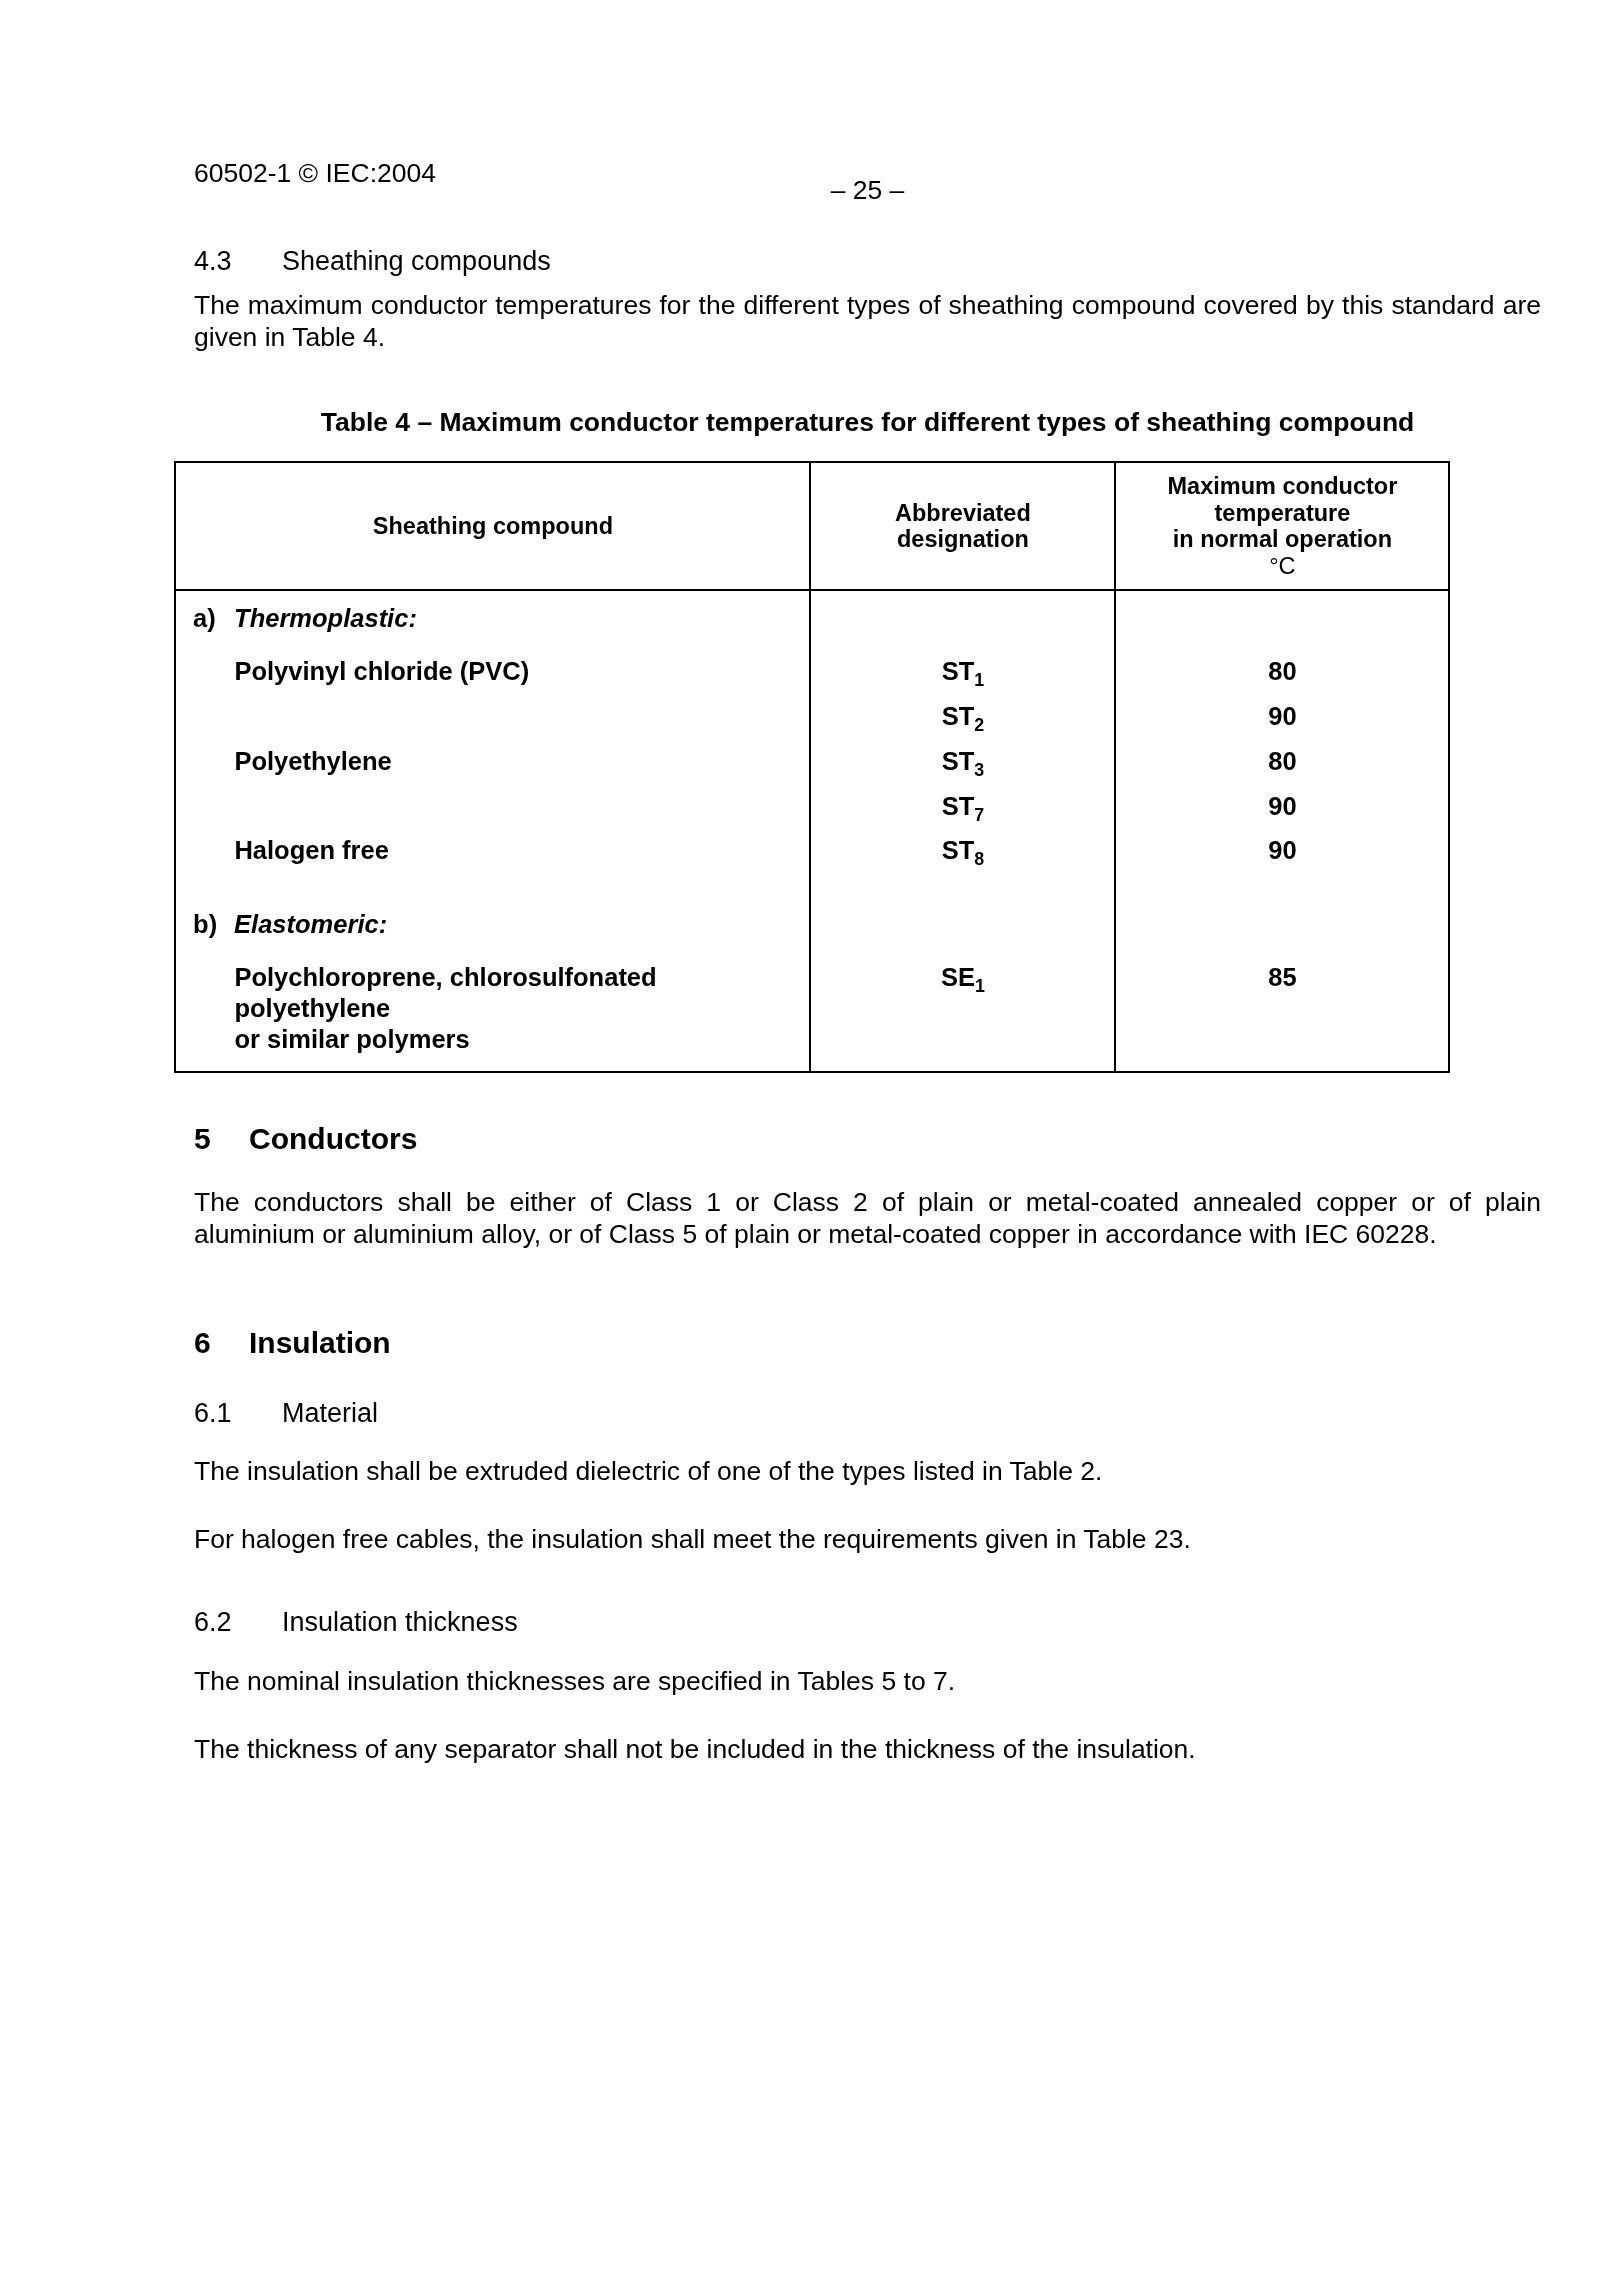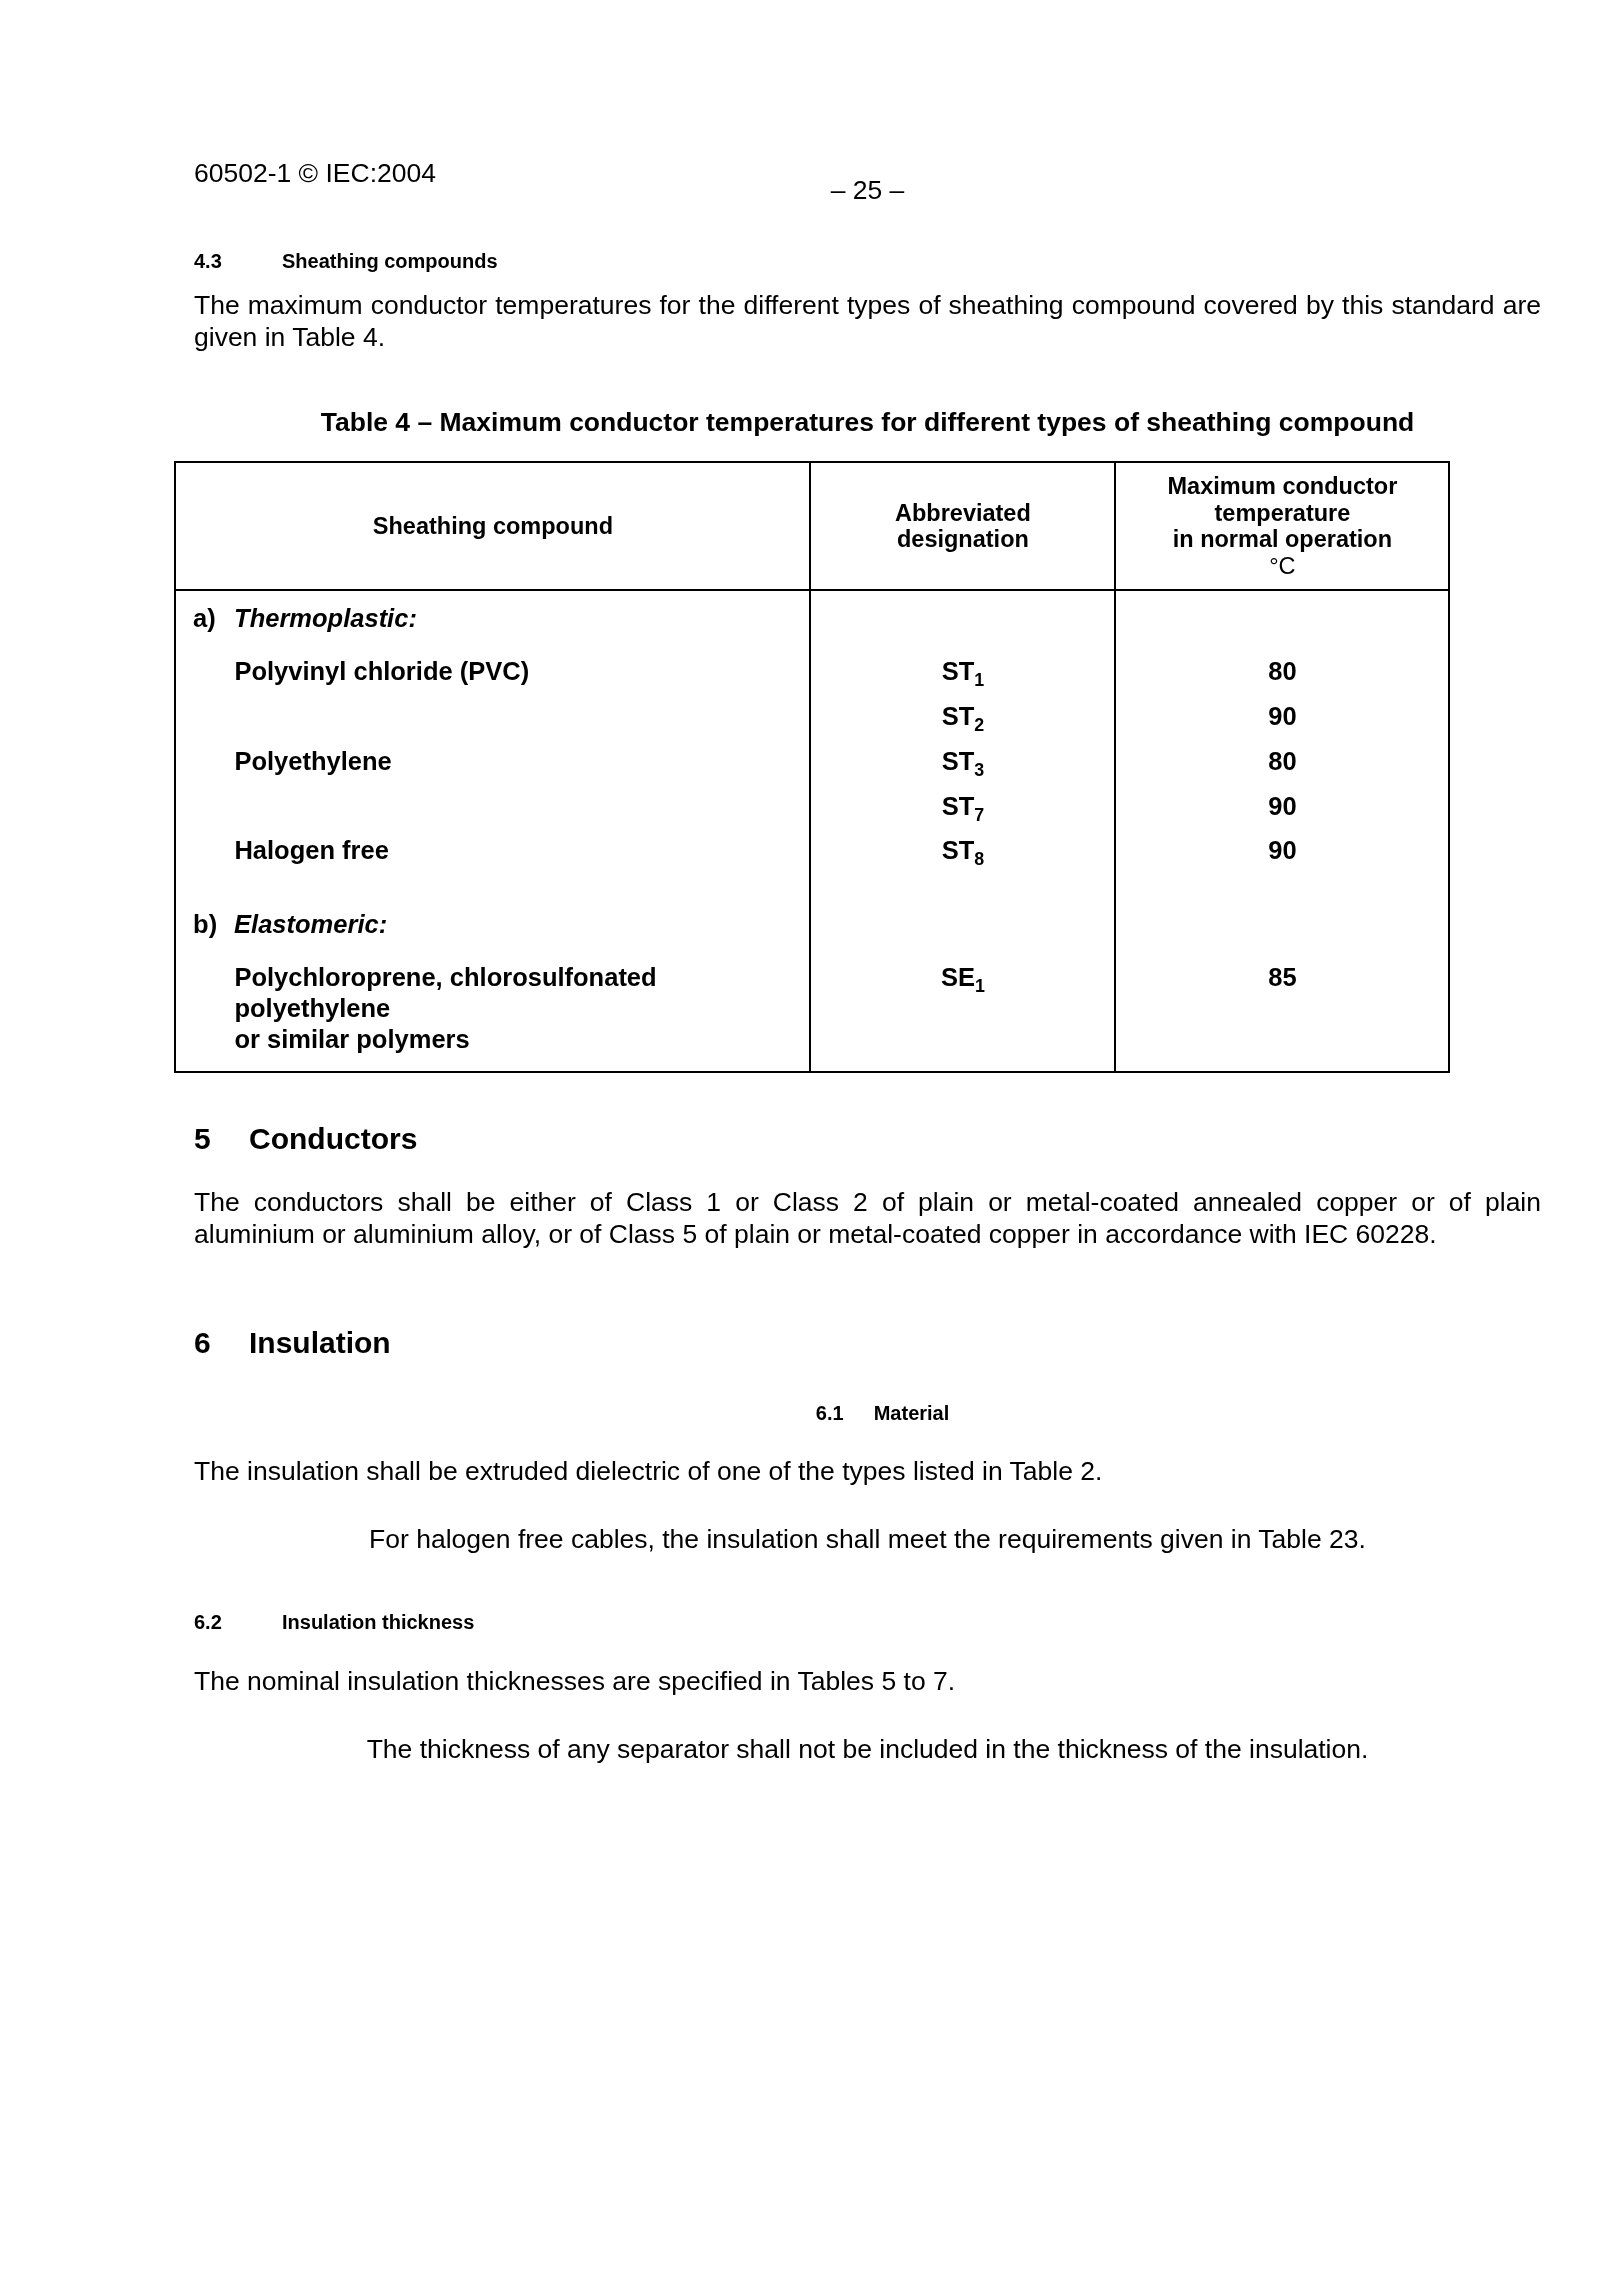--- a/index.html
+++ b/index.html
@@ -11,29 +11,29 @@
     position:relative;
   }
   .page { padding:157px 79px 0 194px; }
 
   
   .runhead { position:relative; height:32px; font-size:26.5px; line-height:32px; }
   .runhead .docref { position:absolute; left:0; top:0; }
   .runhead .pageno { position:absolute; left:50%; transform:translateX(-50%); top:17px; }
 
   
-  .h-sub { margin-top:56px; font-size:20px; line-height:32px; font-weight:bold; }
+  .h-sub { margin-top:56px; font-size:27px; line-height:32px; font-weight:normal; }
   .h-sub .num { display:inline-block; width:88px; }
   .h-chap { font-size:30px; line-height:37px; font-weight:bold; }
   .h-chap .num { display:inline-block; width:55px; }
 
   
   .para { font-size:26.5px; line-height:32px; text-align:justify; }
   .mt12 { margin-top:11.8px; } .mt27 { margin-top:26.5px; }
-  .mt30 { margin-top:29px; } .mt37 { margin-top:36px;text-align:center; } .mt48 { margin-top:47px; } .mt66 { margin-top:74px; }
+  .mt30 { margin-top:29px; } .mt37 { margin-top:36px; } .mt48 { margin-top:47px; } .mt66 { margin-top:74px; }
 
   .tbl-caption { margin-top:53px; font-size:26.5px; line-height:32px; font-weight:bold; text-align:center; }
 
   
   table.t4 {
     border-collapse:collapse; table-layout:fixed;
     width:1274px; margin-left:-19.6px; margin-top:23.5px;
     border-left:2px solid #000; border-right:2px solid #000;
     border-top:2.9px solid #000; border-bottom:2.9px solid #000;
   }

